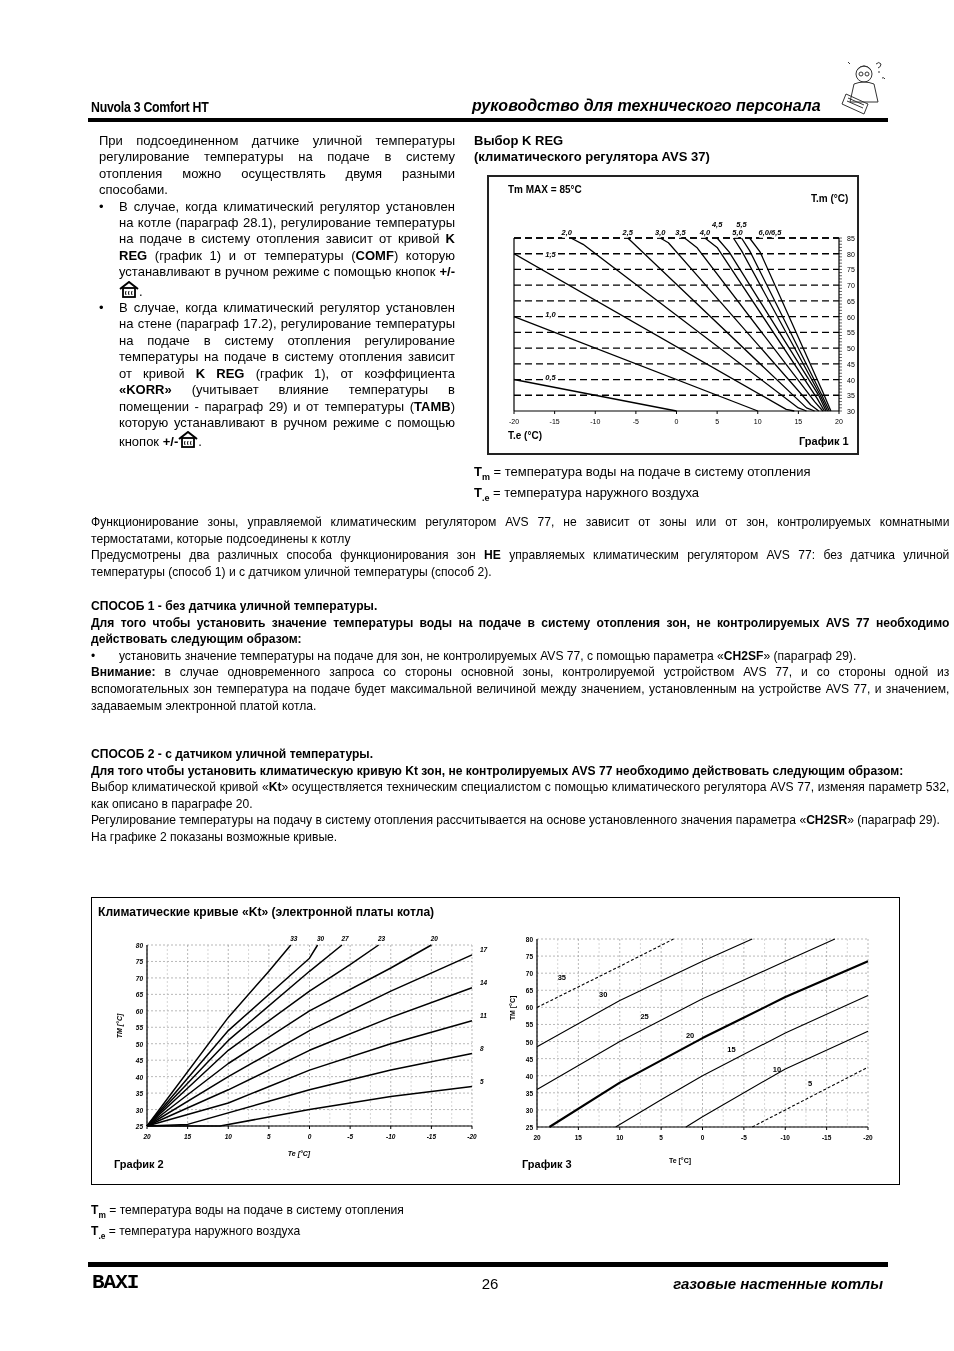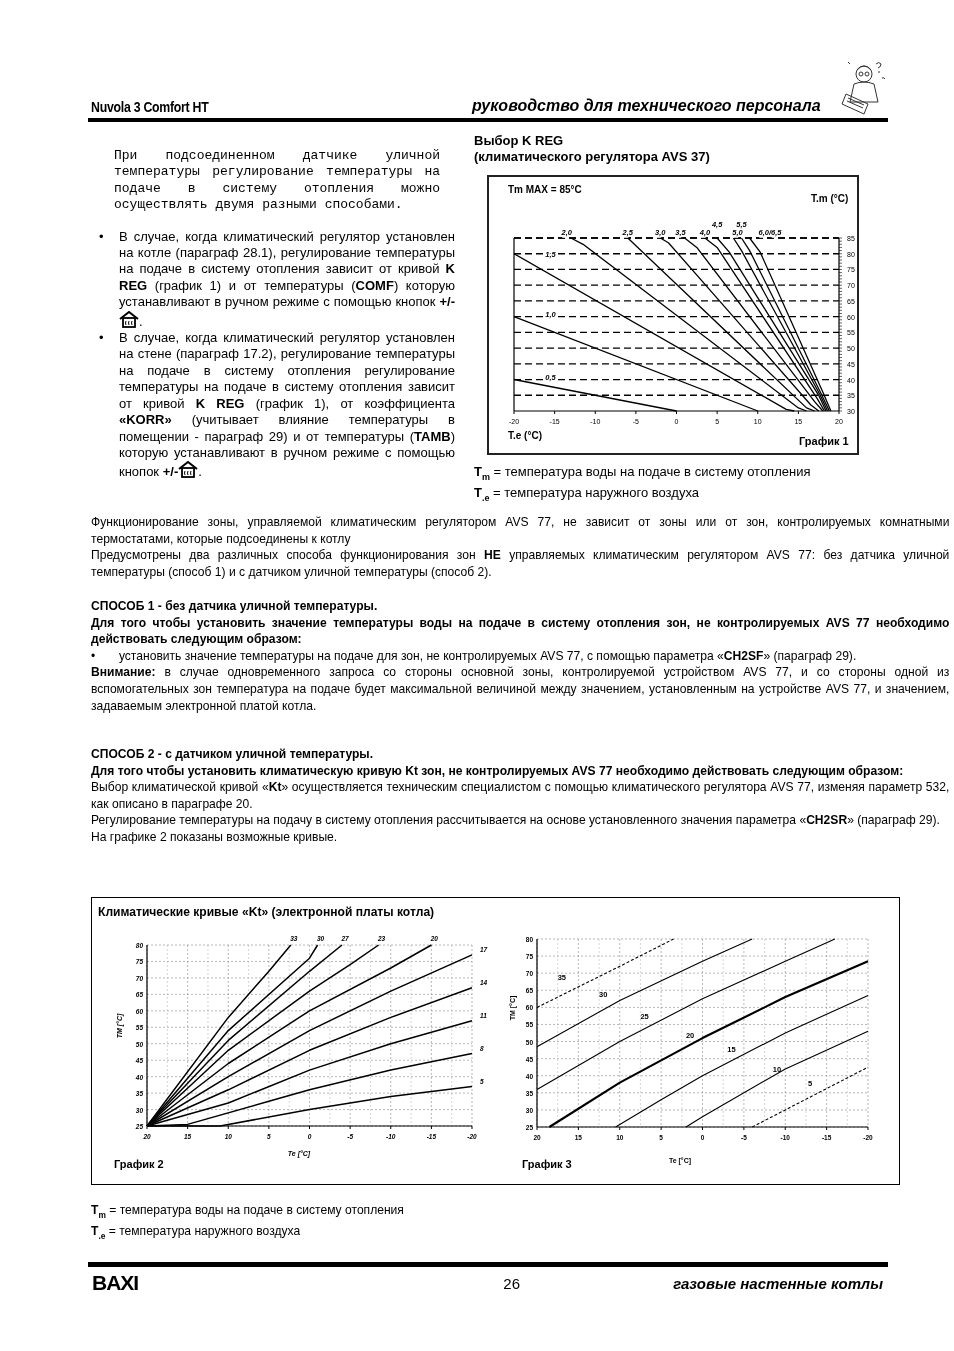--- a/index.html
+++ b/index.html
@@ -5,36 +5,36 @@
   html,body{margin:0;padding:0;background:#fff;}
   body{width:954px;height:1351px;position:relative;font-family:"Liberation Sans",sans-serif;color:#000;overflow:hidden;}
   .abs{position:absolute;}
   .hdr-left{left:91px;top:99px;font-size:14px;font-weight:bold;font-family:"Liberation Sans",sans-serif;letter-spacing:-0.3px;transform:scaleX(0.88);transform-origin:left;}
   .hdr-right{left:472px;top:97px;font-size:16px;font-weight:bold;font-style:italic;width:356px;text-align:left;}
   .hdr-rule{left:88px;top:118px;width:800px;height:4px;background:#000;}
   .mascot{left:838px;top:58px;width:52px;height:58px;}
   .txt{font-size:13px;line-height:16.4px;}
   .just{text-align:justify;}
   .left-col{left:99px;top:133px;width:356px;}
-  .left-col p{margin:15px;font-family:Liberation Mono, monospace;}
+  .left-col p{margin:0;}
   .bul{position:relative;padding-left:20px;}
   .bul .dot{position:absolute;left:0;top:0;}
   .house{display:inline-block;width:20px;height:17px;vertical-align:-2px;}
   .g1-title{left:474px;top:133px;font-size:13px;font-weight:bold;line-height:16.4px;}
   .g1-box{left:487px;top:175px;width:372px;height:280px;border:2px solid #222;box-sizing:border-box;background:#fff;}
   .legend1{left:474px;top:464px;font-size:13px;line-height:16.4px;}
   .legend1 sub{font-size:9px;font-weight:bold;}
   .cond{font-family:"Liberation Sans",sans-serif;font-size:13px;line-height:16.6px;transform:scaleX(0.93);transform-origin:left;}
   .sec{left:91px;width:856px;}
   .box2{left:91px;top:897px;width:809px;height:288px;border:1px solid #000;box-sizing:border-box;padding-left:30px;}
   .legend2{left:91px;top:1202px;font-size:13px;line-height:16.6px;}
   .legend2 sub{font-size:9px;font-weight:bold;}
   .ftr-rule{left:88px;top:1262px;width:800px;height:5px;background:#000;}
-  .baxi{left:92px;top:1271px;font-size:21px;font-weight:bold;letter-spacing:-1px;font-family:Liberation Sans, sans-serif;}
-  .pageno{left:460px;top:1275px;width:60px;text-align:right;font-size:15px;}
+  .baxi{left:92px;top:1271px;font-size:21px;font-weight:bold;letter-spacing:-1px;font-family:Liberation Mono, monospace;}
+  .pageno{left:460px;top:1275px;width:60px;text-align:center;font-size:15px;}
   .ftr-right{left:600px;top:1275px;width:283px;text-align:right;font-size:15px;font-weight:bold;font-style:italic;}
   svg text{font-family:"Liberation Sans",sans-serif;}
 </style>
 </head>
 <body>
 
 <div class="abs hdr-left">Nuvola 3 Comfort  HT</div>
 <div class="abs hdr-right">руководство для технического персонала</div>
 <div class="abs hdr-rule"></div>
 <svg class="abs mascot" viewBox="0 0 52 58">

